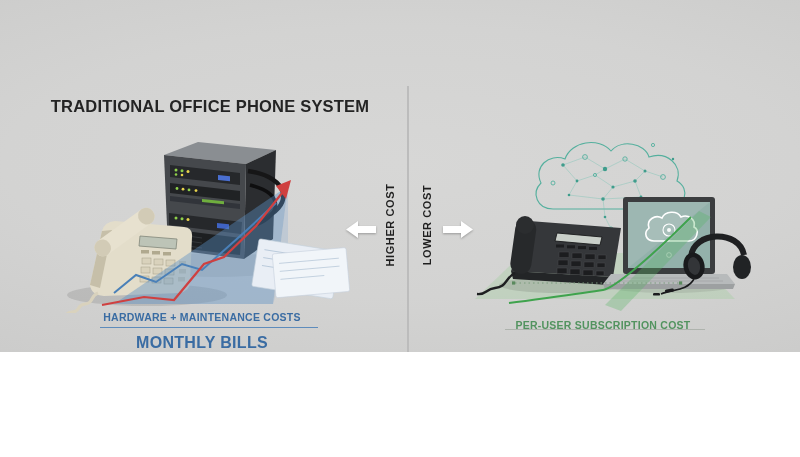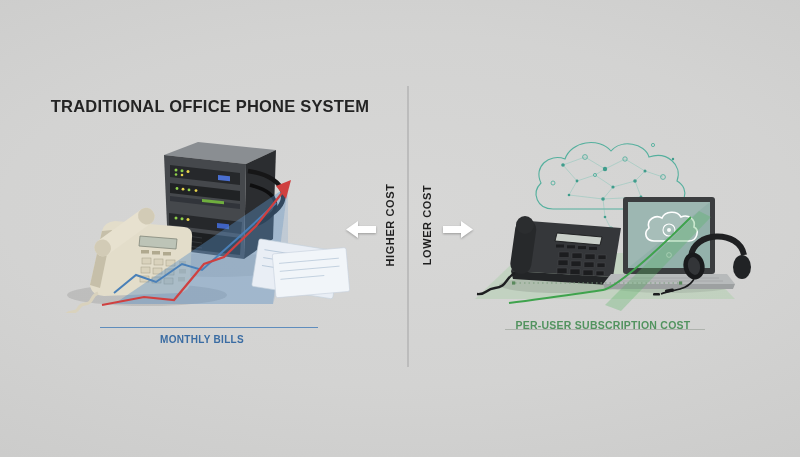--- a/index.html
+++ b/index.html
@@ -1,37 +1,37 @@
 <!DOCTYPE html>
 <html style="--background: #d3d3d2; --divider: #bcbcbc; --title-text: #242424; --accent-blue: #3a6ca3; --accent-green: #52935f; --muted-gray: #6e6e6c; --arrow-white: #ffffff; --chart-blue: #4a80b8; --chart-red: #cf4040; --chart-green: #3fa34d; --cloud-teal: #55b09e;"><head>
 <meta charset="utf-8">
 <style>
   html,body{margin:0;padding:0;}
   body{font-family:"Liberation Sans", sans-serif;}
   .canvas{
-    position:relative;width:800px;height:457px;overflow:hidden;
+    position:relative;width:800px;height:352px;overflow:hidden;
     background:radial-gradient(ellipse 90% 70% at 50% 46%, #d7d7d6 0%, #d3d3d2 55%, #cbcbca 100%);
   }
   .title{
     position:absolute;top:97px;width:360px;text-align:center;
     font-size:16.5px;font-weight:700;letter-spacing:.2px;color:var(--title-text,#242424);
   }
   .title.left{left:30px;}
   .title.right{left:423px;}
   .divider{position:absolute;left:407px;top:86px;width:2px;height:281px;background:var(--divider,#bcbcbc);}
   .illus{position:absolute;top:133px;width:300px;height:180px;}
   .illus.left{left:52px;}
   .illus.right{left:453px;}
   .cost-label{
     position:absolute;width:300px;text-align:center;font-size:10.5px;font-weight:700;letter-spacing:.25px;
   }
   .cost-label.blue{left:52px;top:311px;color:var(--accent-blue,#3a6ca3);}
   .cost-label.green{left:453px;top:303px;color:var(--accent-green,#52935f);margin-top:16px;}
   .sub-label{
-    position:absolute;width:300px;text-align:center;font-size:10px;font-weight:700;letter-spacing:.3px;
+    position:absolute;width:300px;text-align:center;font-size:16px;font-weight:700;letter-spacing:.3px;
   }
   .sub-label.blue{left:52px;top:334px;color:var(--accent-blue,#3a6ca3);}
   .sub-label.gray{left:453px;top:336px;color:var(--muted-gray,#6e6e6c);font-weight:600;}
   .rule{position:absolute;height:1px;}
   .rule.blue{left:100px;top:327px;width:218px;background:var(--chart-blue,#4a80b8);opacity:.85;}
   .rule.gray{left:505px;top:329px;width:200px;background:#aeb3ad;}
   .vlabel{
     position:absolute;width:120px;height:14px;text-align:center;
     font-size:11px;font-weight:700;letter-spacing:.6px;color:#1f1f1f;
     transform:rotate(-90deg);
@@ -268,19 +268,20 @@
           <ellipse cx="241" cy="133" rx="10.5" ry="13.5" fill="#191a1c"></ellipse>
         <ellipse cx="241" cy="133" rx="6" ry="9" fill="#333538"></ellipse>
         </g>
       <ellipse cx="289" cy="134" rx="9" ry="12" fill="#212325"></ellipse>
       <path d="M241,146 C234,158 220,156 208,161" stroke="#1b1c1e" stroke-width="1.6" fill="none"></path>
       <rect x="212" y="156" width="9" height="3.4" rx="1.5" fill="#1b1c1e" transform="rotate(-10 216 158)"></rect>
       <rect x="200" y="160" width="7" height="2.6" rx="1.2" fill="#1b1c1e"></rect>
     </g>
   </svg>
 
+  <div class="cost-label blue">HARDWARE + MAINTENANCE COSTS</div>
   <div class="rule blue"></div>
   <div class="sub-label blue">MONTHLY BILLS</div>
 
   <div class="cost-label green">PER-USER SUBSCRIPTION COST</div>
   <div class="rule gray"></div>
 
 </div>
 
 </body></html>

